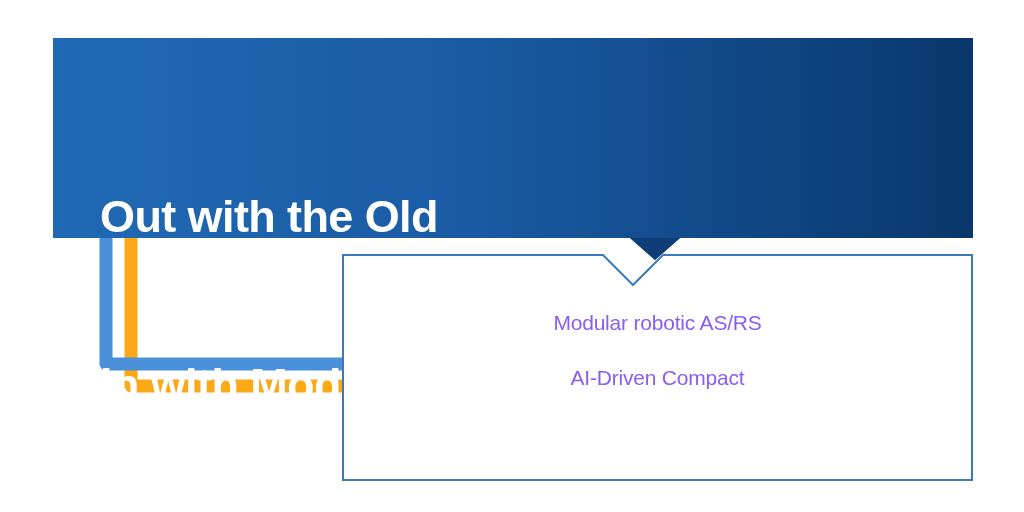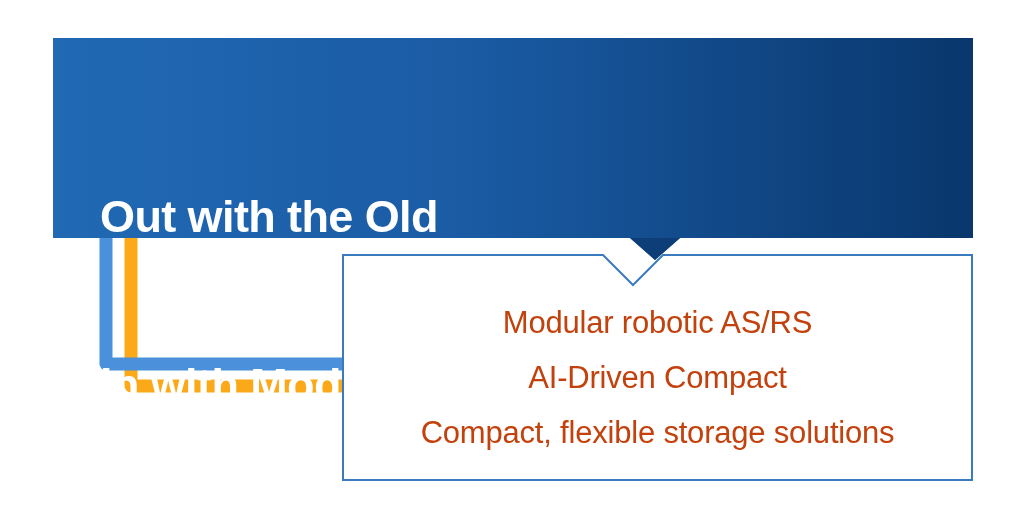--- a/index.html
+++ b/index.html
@@ -74,22 +74,22 @@
   }
   .callout-list {
     position: absolute;
     left: 0;
     top: 41px;
     width: 631px;
     text-align: center;
   }
   .callout-item {
     display: block;
-    color: #c2410c;
-    font-size: 31px;
+    color: #8b5cf6;
+    font-size: 21px;
     font-weight: 400;
     line-height: 55px;
     letter-spacing: -0.2px;
     white-space: nowrap;
   }
 </style>
 </head>
 <body>
 
 <div id="stage">
@@ -121,17 +121,16 @@
   </div>
 
   <div class="callout-panel">
     <svg class="callout-svg" width="631" height="227" viewBox="0 0 631 227">
 
       <path d="M 1 1 L 261 1 L 291 31 L 321 1 L 630 1 L 630 226 L 1 226 Z" fill="#FFFFFF" stroke="#3A7BBF" stroke-width="2" stroke-linejoin="miter"></path>
     </svg>
     <div class="callout-list">
       <span class="callout-item">Modular robotic AS/RS</span>
       <span class="callout-item">AI-Driven Compact</span>
-      <span class="callout-item">Compact, flexible storage solutions</span>
     </div>
   </div>
 
 </div>
 
 </body></html>

